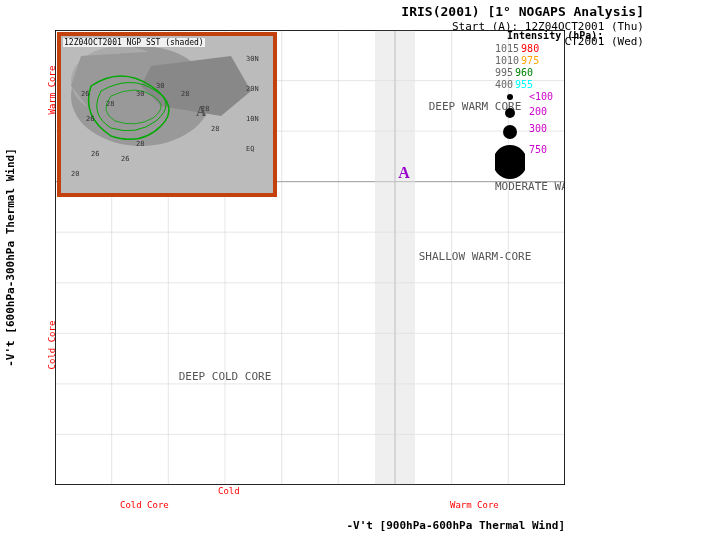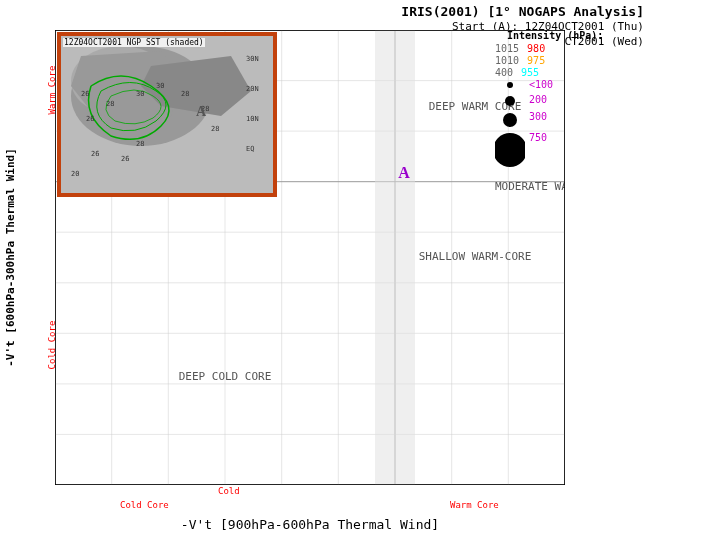--- a/index.html
+++ b/index.html
@@ -73,21 +73,21 @@
     #legend-panel {
       position: absolute;
       top: 30px;
       right: 0px;
       width: 155px;
       bottom: 55px;
       font-size: 10px;
     }
     .intensity-row {
       display: flex;
-      gap: 8px;
+      gap: 2px;
       margin-bottom: 1px;
     }
     .int-val-gray { color: #666; font-size: 10px; }
     .int-val-red { color: red; font-size: 10px; }
     .int-val-orange { color: orange; font-size: 10px; }
     .int-val-green { color: green; font-size: 10px; }
     .int-val-cyan { color: cyan; font-size: 10px; }
     .int-val-blue { color: blue; font-size: 10px; }
     .radius-row {
       display: flex;
@@ -193,38 +193,42 @@
     <text x="-5" y="307.3" font-size="9" fill="#000" font-family="monospace" text-anchor="end">-300</text>
     <text x="-5" y="357.9" font-size="9" fill="#000" font-family="monospace" text-anchor="end">-400</text>
     <text x="-5" y="408.4" font-size="9" fill="#000" font-family="monospace" text-anchor="end">-500</text>
     <text x="-5" y="459" font-size="9" fill="#000" font-family="monospace" text-anchor="end">-600</text>
 
     <text x="349" y="148" font-size="16" fill="#9900cc" font-family="serif" font-weight="bold" text-anchor="middle">A</text>
 
     <rect x="0" y="0" width="510" height="455" fill="none" stroke="#000" stroke-width="1.5"></rect>
   </svg>
 
-  <div id="x-axis-label-bottom" style="position:absolute;bottom:8px;left:55px;width:510px;text-align:center;font-size:13px;font-weight:normal;color:#000;">-V't [900hPa-600hPa Thermal Wind]</div>
+  <div id="x-axis-label-bottom" style="position:absolute;bottom:8px;left:55px;width:510px;text-align:right;font-size:11px;font-weight:bold;color:#000;">-V't [900hPa-600hPa Thermal Wind]</div>
 
   <div style="position:absolute;bottom:30px;left:120px;font-size:9px;color:red;">Cold Core</div>
 
   <div style="position:absolute;bottom:30px;left:450px;font-size:9px;color:red;">Warm Core</div>
 
   <div style="position:absolute;bottom:44px;left:218px;font-size:9px;color:red;">Cold</div>
 
   <div id="legend-panel" style="position:absolute;top:30px;right:2px;width:155px;">
     <div style="font-size:10px;font-weight:bold;color:#000;margin-bottom:2px;margin-left:12px;">Intensity (hPa):</div>
 
     <div class="intensity-row">
       <span class="int-val-gray">1015</span>
       <span class="int-val-red">980</span>
     </div>
     <div class="intensity-row">
       <span class="int-val-gray">1010</span>
       <span class="int-val-orange">975</span>
+    </div>
+    <div class="intensity-row">
+      <span class="int-val-gray">995</span>
+      <span class="int-val-green">960</span>
     </div>
     <div class="intensity-row">
       <span class="int-val-gray">400</span>
       <span class="int-val-cyan">955</span>
     </div>
 
 
     <div class="radius-row">
       <div class="dot-container">
         <svg width="30" height="12">

